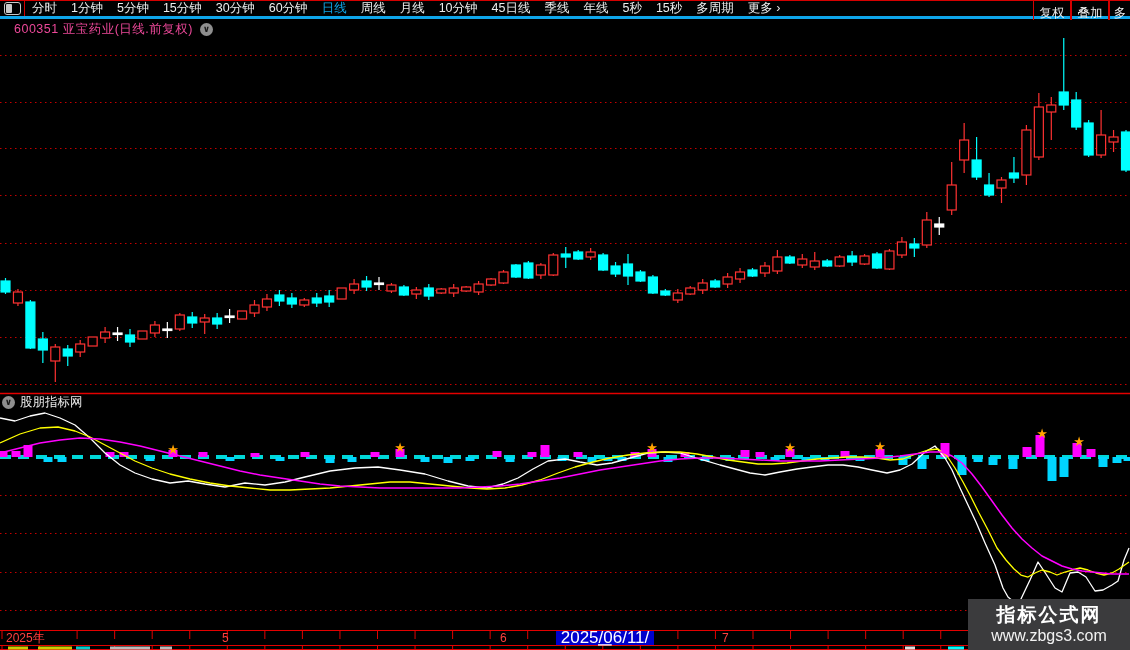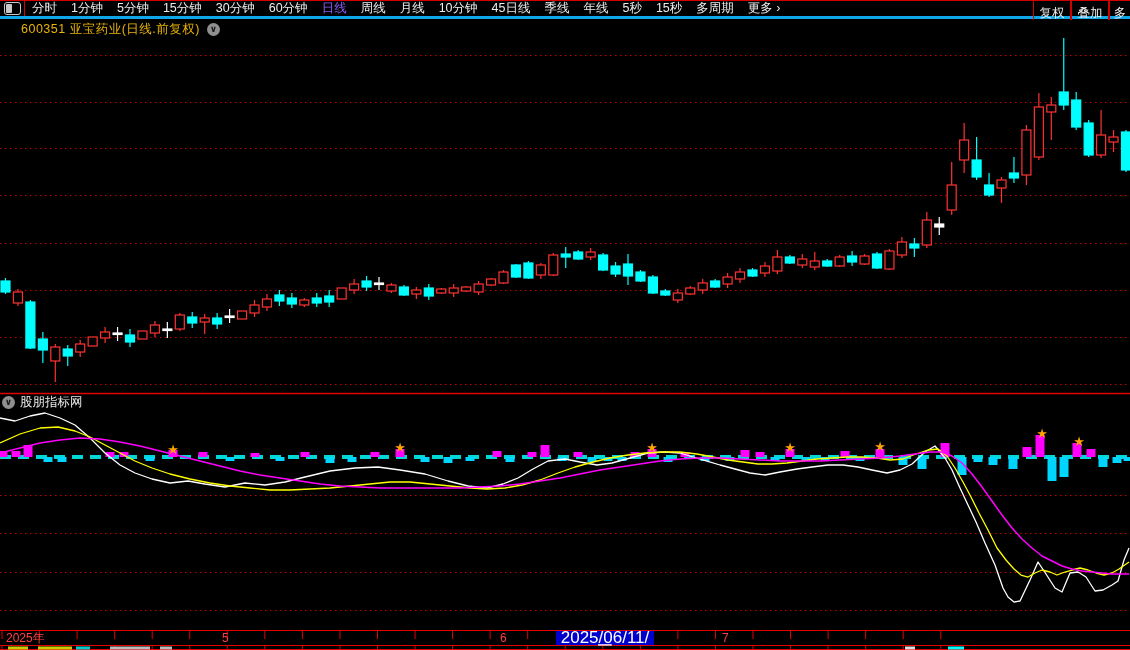--- a/index.html
+++ b/index.html
@@ -9,29 +9,29 @@
   #toolbar{position:absolute;left:0;top:0;width:1130px;height:19px;background:#000;
            border-top:1px solid #d40000;border-bottom:3px solid #0ea5e9;
            display:flex;align-items:center;z-index:4;box-sizing:border-box;}
   #layout-cell{width:24px;height:100%;border-right:1px solid #d40000;display:flex;
                align-items:center;justify-content:center;flex:0 0 auto;}
   #layout-icon{width:15px;height:11px;border:1px solid #c8c8c8;border-radius:3px;
                position:relative;display:inline-block;}
   #layout-icon .half{position:absolute;left:1px;top:1px;bottom:1px;width:45%;background:#c8c8c8;border-radius:1px;}
   #periods{display:flex;align-items:center;height:100%;flex:0 0 auto;}
   .period{color:#ececec;font-size:12.5px;padding:0 7px;line-height:17px;cursor:default;white-space:nowrap;}
-  .period.active{color:#8b5cf6;}
+  .period.active{color:#0ea5e9;}
   #right-btns{position:absolute;right:0;top:0;height:17px;display:flex;}
   .rbtn{min-width:32px;height:17px;line-height:17px;text-align:center;color:#ececec;font-size:12.5px;
         border-left:1px solid #d40000;border-right:1px solid #d40000;padding:4px 2px;white-space:nowrap;}
   .rbtn:last-child{border-right:none;width:16px;min-width:16px;overflow:hidden;}
   
   #titlebar{position:absolute;left:0;top:20px;width:1130px;height:18px;background:#000;
             display:flex;align-items:center;z-index:4;}
-  #stock-title{color:#eab308;font-size:12.5px;margin-left:21px;letter-spacing:.5px;}
+  #stock-title{color:#ec4899;font-size:12.5px;margin-left:14px;letter-spacing:.5px;}
   .chev-circle{display:inline-flex;align-items:center;justify-content:center;width:13px;height:13px;
                border-radius:50%;background:#8f8f8f;color:#1a1a1a;font-size:9px;margin-left:7px;
                line-height:13px;font-weight:bold;}
   
   #chart{position:absolute;left:0;top:0;z-index:1;}
   
   #ind-header{position:absolute;left:0;top:395px;width:1130px;height:15px;display:flex;
               align-items:center;z-index:3;font-size:12.5px;}
   #ind-header .chev-circle{margin-left:2px;margin-right:5px;}
   #ind-source{color:#e8e8e8;margin-right:8px;}
@@ -430,14 +430,18 @@
       <span class="axis-label" style="left: 6px;">2025年</span>
       <span class="axis-label" style="left: 222px;">5</span>
       <span class="axis-label" style="left: 500px;">6</span>
       <span class="axis-label" style="left: 722px;">7</span>
     </div>
 
   <div id="sel-date" style="left: 556px; width: 94px;">
     <span>2025/06/11/</span><span class="wd">三</span>
   </div>
 
+  <div id="watermark">
+    <div id="wm1">指标公式网</div>
+    <div id="wm2">www.zbgs3.com</div>
+  </div>
 
 </div>
 
 </body></html>

